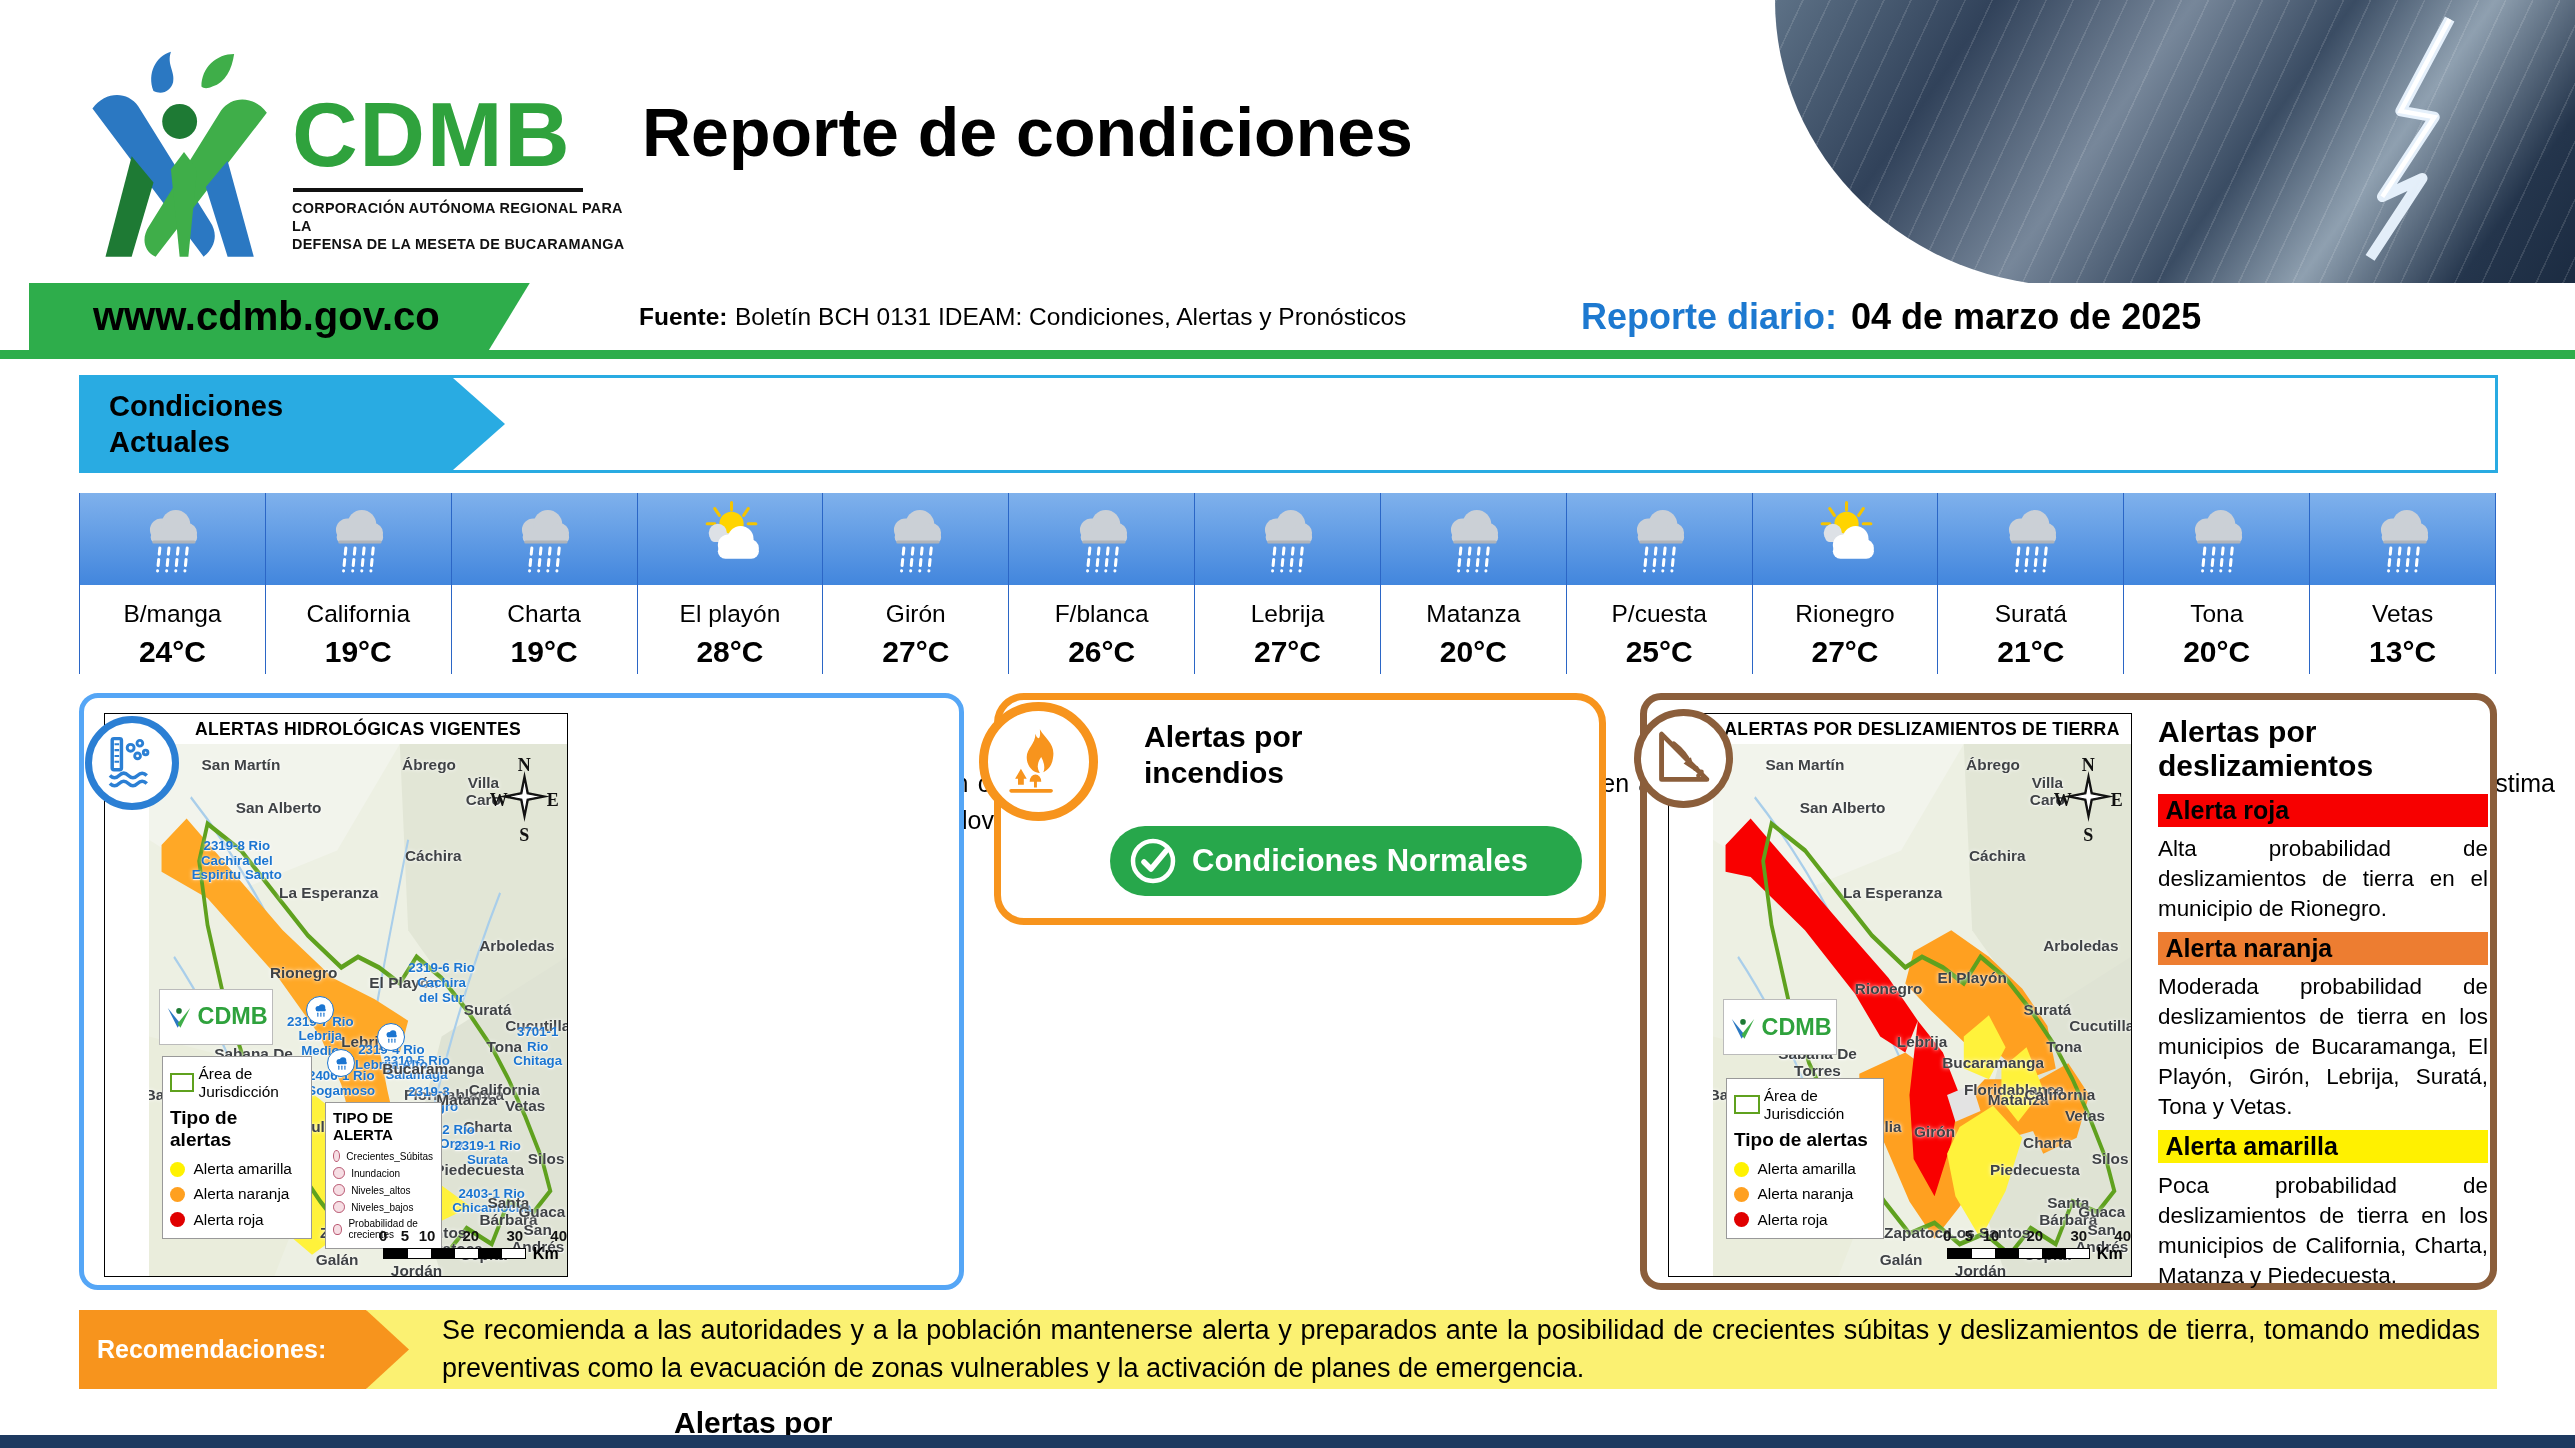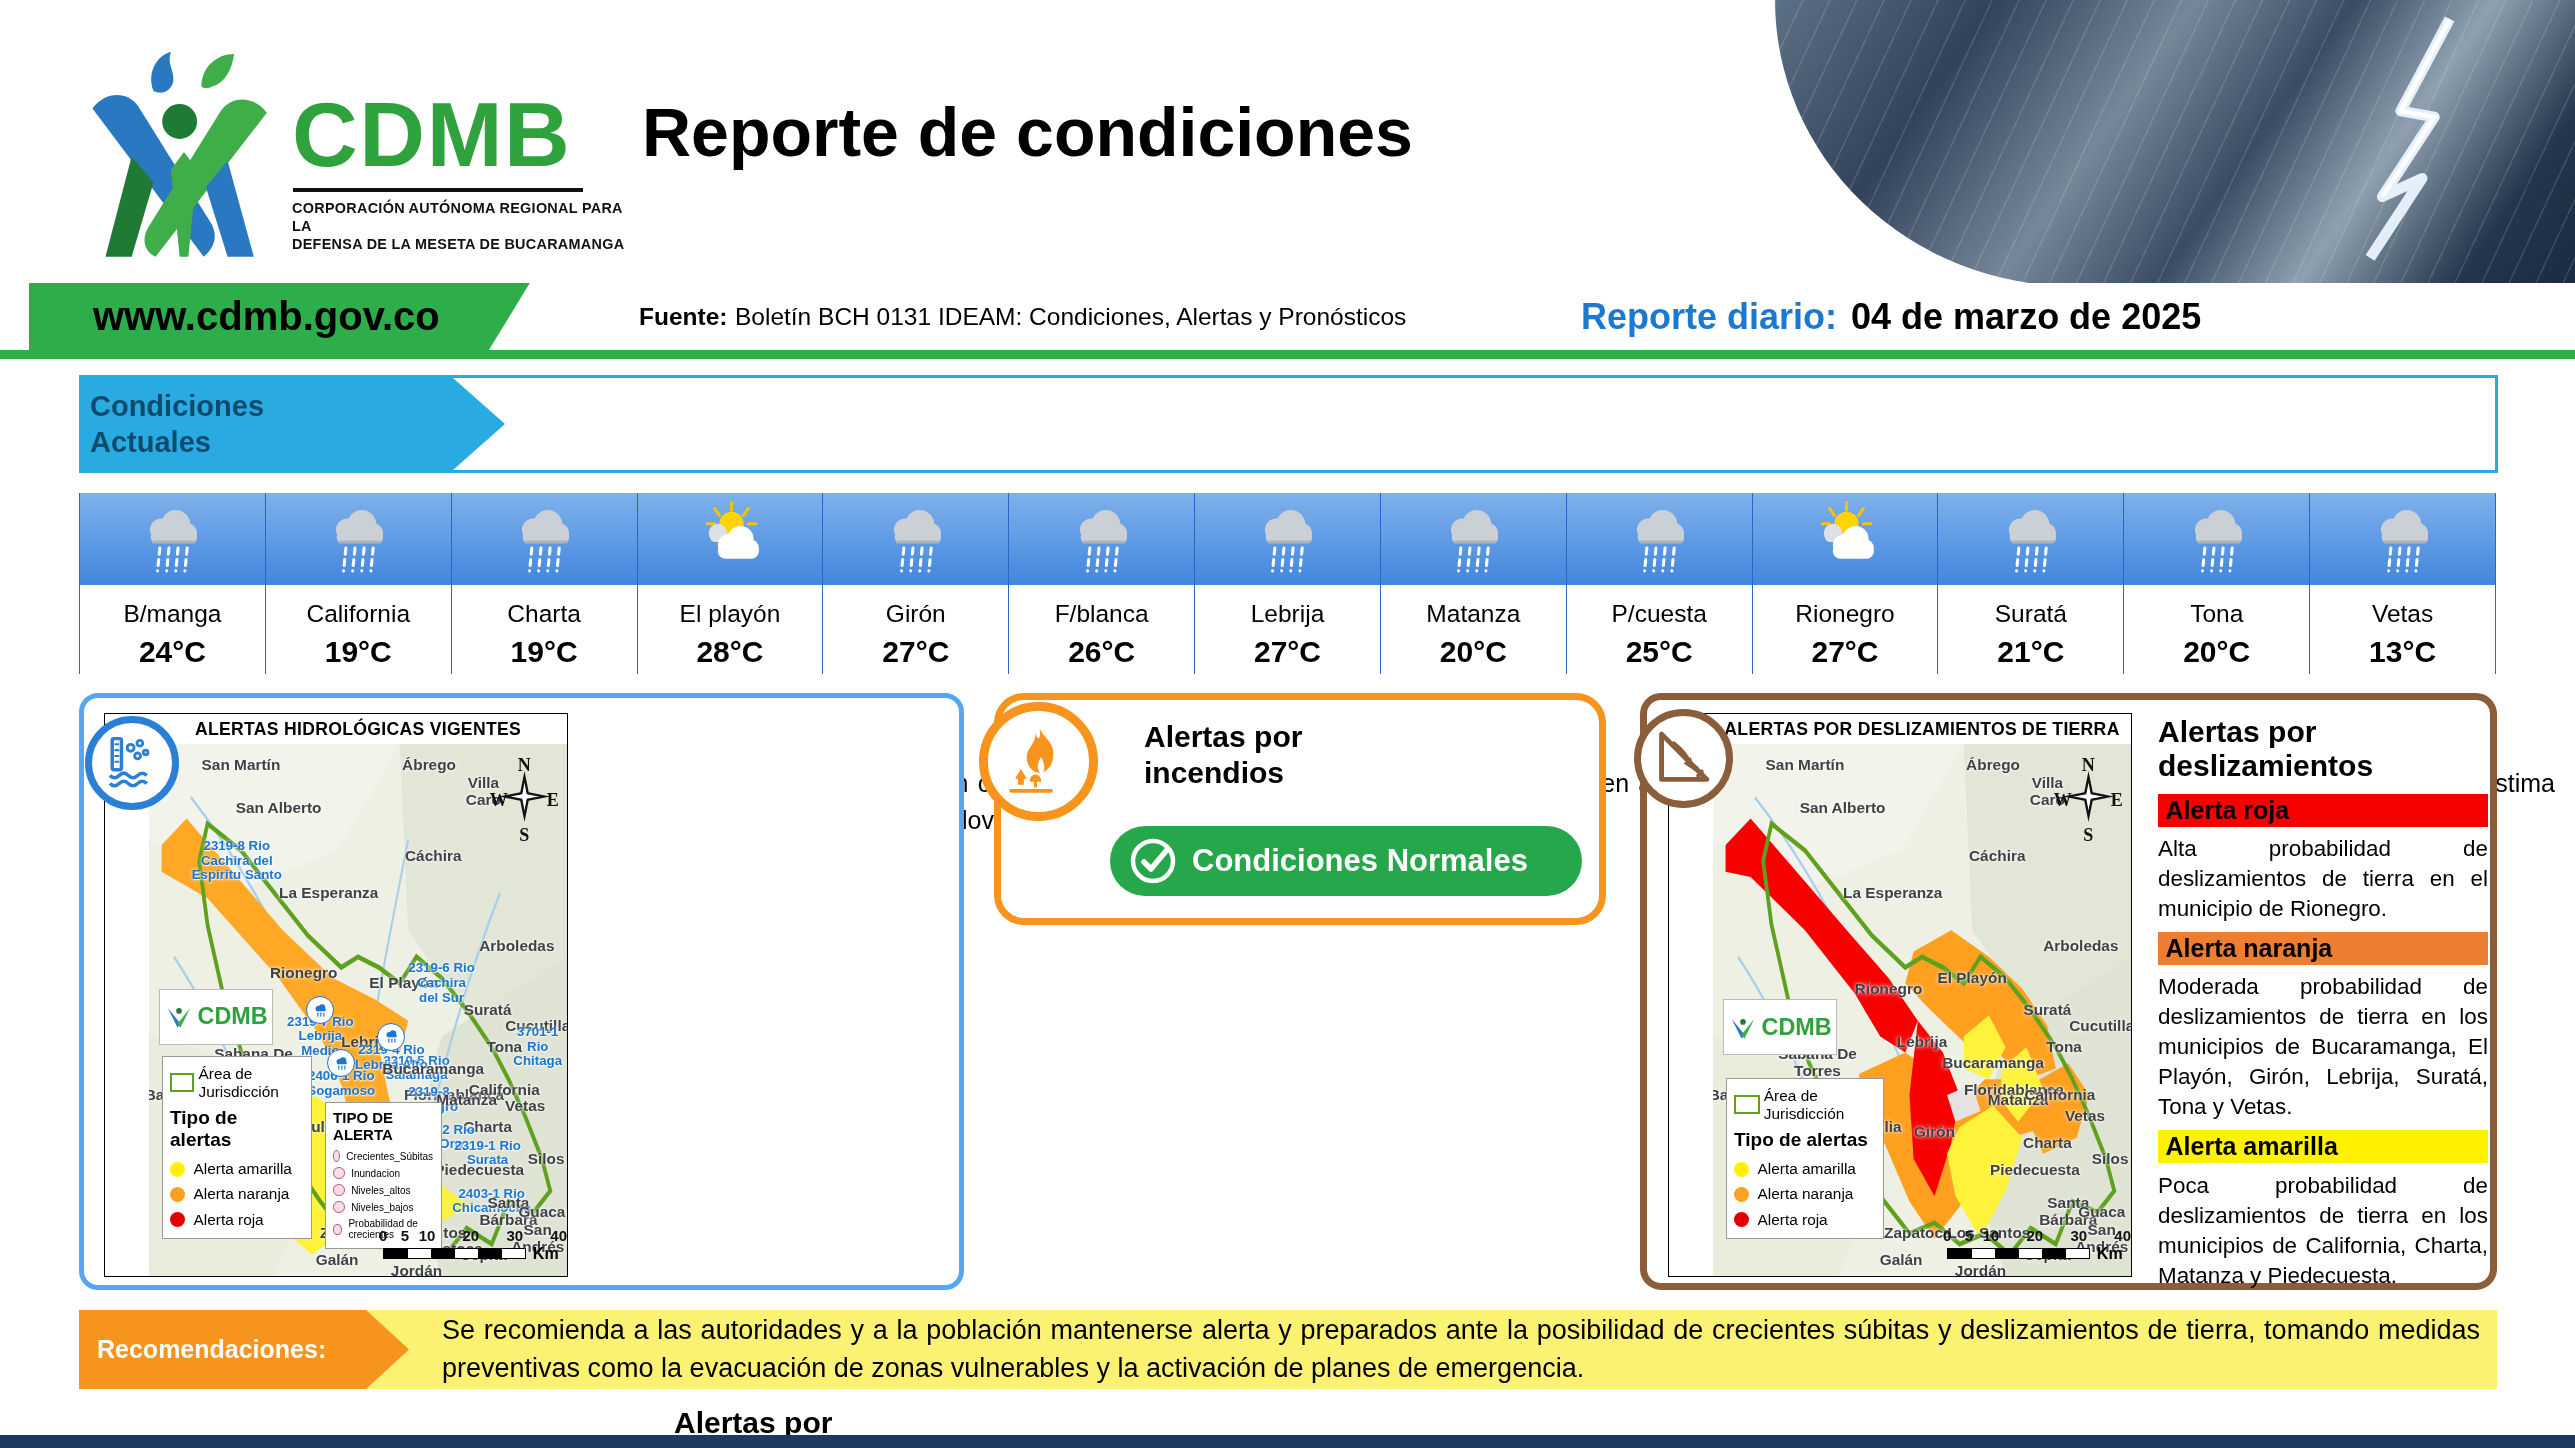--- a/index.html
+++ b/index.html
@@ -36,21 +36,21 @@
   .infobar-source b { margin-right:7.5px; }
   .infobar-report { position:absolute; left:1581px; top:0; height:67px; display:flex; align-items:center; font-size:36px; font-weight:bold; }
   .infobar-report .rlabel { color:#1D79D0; margin-right:14px; }
   .green-rule { position:absolute; left:0; top:350px; width:2576px; height:9px; background:#2EAD4B; }
 
   
   .cond-box { position:absolute; left:79px; top:375px; width:2419px; height:98px; background:#fff;
     border:3.2px solid #29ABE2; }
   .cond-label { position:absolute; left:79px; top:375px; width:426px; height:98px; background:#29ABE2; z-index:2;
     clip-path:polygon(0 0, 87% 0, 100% 50%, 87% 100%, 0 100%); display:flex; align-items:center; }
-  .cond-label-text { color:#0c4a6e; font-size:29px; font-weight:bold; line-height:1.25; padding-left:11px; white-space:pre-line; }
+  .cond-label-text { color:#000000; font-size:29px; font-weight:bold; line-height:1.25; padding-left:30px; white-space:pre-line; }
   .cond-text { position:absolute; left:527px; top:379px; width:1946px; height:89px; display:flex; align-items:center;
     font-size:25px; line-height:1.45; text-align:justify; }
 
   
   .weather-row { position:absolute; left:79px; top:493px; width:2417px; height:181px; display:flex;
     border-left:1.6px solid #2b66c6; border-right:0; }
   .wcol { flex:1 1 0; border-right:1.6px solid #2b66c6; background:#fff; }
   .wicon { height:92px; background:linear-gradient(180deg,#7fb1ec,#4286dd); display:flex; align-items:center; justify-content:center; }
   .wicon svg { width:76px; height:76px; }
   .wname { height:45px; display:flex; align-items:flex-end; justify-content:center; font-size:24.5px; color:#000; padding-bottom:2.1px; }

